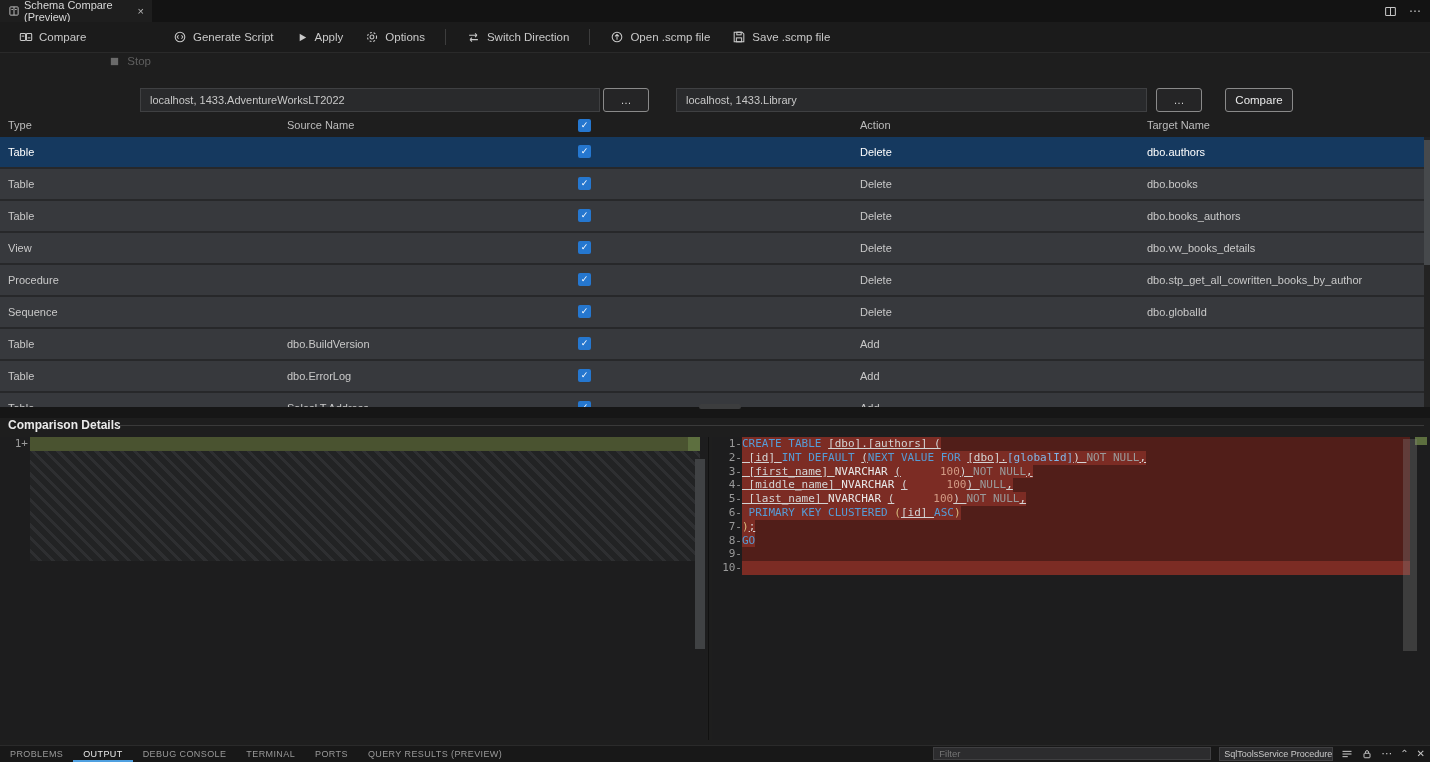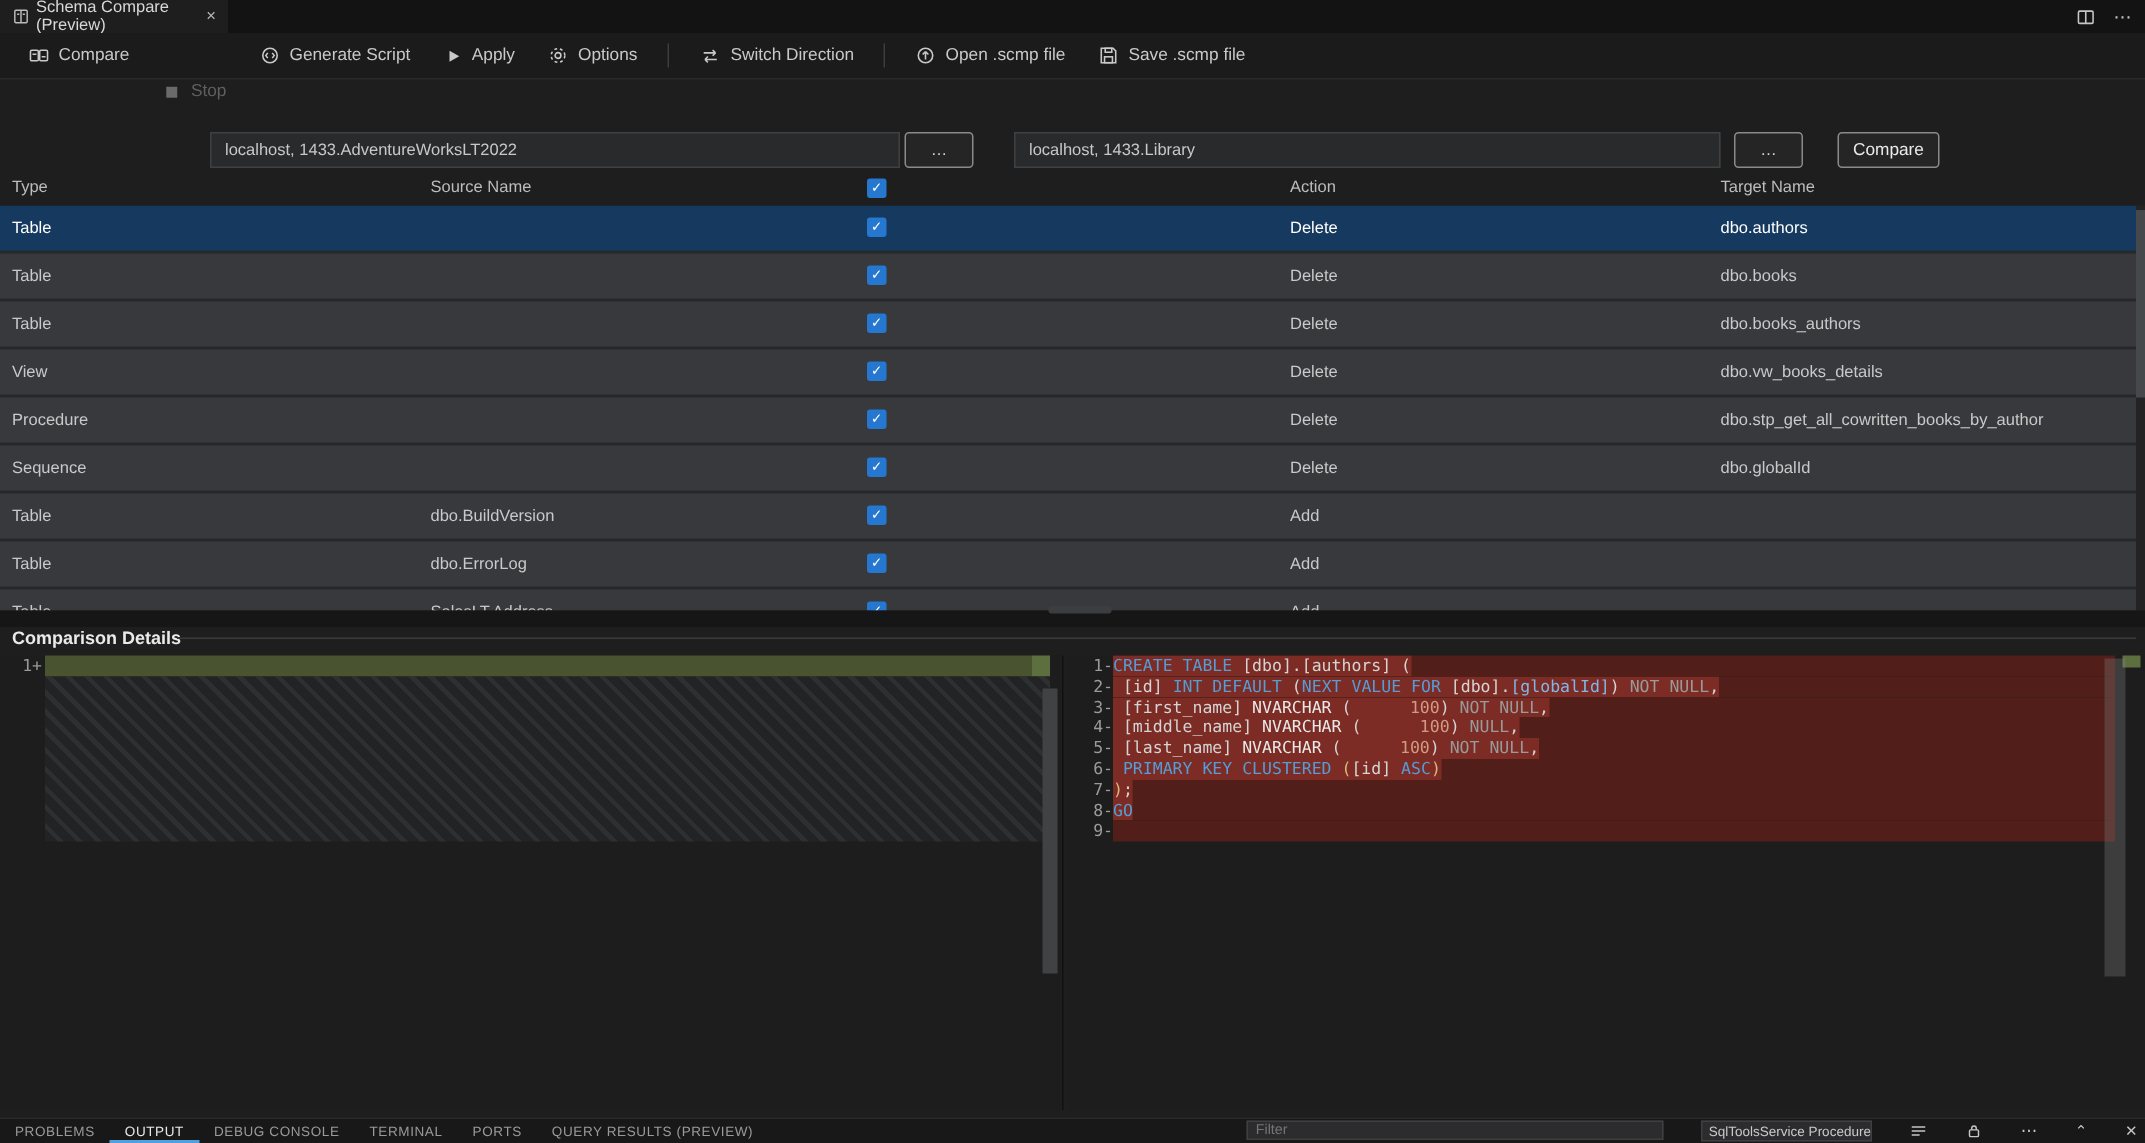--- a/index.html
+++ b/index.html
@@ -73,35 +73,35 @@
       background:repeating-linear-gradient(45deg,#222324 0px,#222324 6px,#2e2f31 6px,#2e2f31 9px); }
   .ed-left .vscroll { position:absolute; left:695px; top:22px; width:10px; height:190px; background:#404244; cursor:pointer; }
 
   
   .cl { display:flex; height:13.8px; line-height:13.8px; white-space:pre; }
   .cl .g { width:30px; flex:none; text-align:right; color:#9a9a9a; }
   .cl .body { width:668px; flex:none; background:#511e19; overflow:hidden; }
   .run { background:#7c2c24; display:inline-block; height:13.8px; }
   .run.full { display:block; width:100%; }
   .s-kw   { color:#569cd6; }
-  .s-id   { color:#d4d4d4; }
+  .s-id   { color:#d4d4d4;text-decoration:underline; }
   .s-type { color:#e8e8e8; }
   .s-dim  { color:#9a9a9a; }
   .s-num  { color:#d29a84;margin-left:39px; }
   .s-gold { color:#d7ba7d; }
   .s-ref  { color:#80b6e8; }
   .ed-right .ov-green { position:absolute; right:3px; top:0; width:12px; height:8px; background:#5d6f3f; }
   .ed-right .vscroll { position:absolute; right:13px; top:2px; width:14px; height:212px; background:rgba(135,135,135,0.30); cursor:pointer; }
 
   
   .panelbar { position:absolute; left:0; right:0; top:745px; height:17px; background:#181818;
               border-top:1px solid #2a2a2a; display:flex; align-items:center; font-size:9px; letter-spacing:0.4px; color:#9a9a9a; }
   .ptab { padding:0 10px; height:16px; line-height:16px; cursor:pointer; white-space:nowrap; }
   .ptab.active { color:#e8e8e8; border-bottom:2px solid #4fa0e0; }
-  .panel-right { position:absolute; right:5px; top:746px; height:15px; display:flex; align-items:center; gap:25px; }
+  .panel-right { position:absolute; right:5px; top:746px; height:15px; display:flex; align-items:center; gap:8px; }
   .filter-input { width:278px; height:13px; background:#2c2c2e; border:1px solid #3f3f41; font-size:9.5px;
                   color:#bbbbbb; padding:0 5px; font-family:"Liberation Sans",sans-serif; }
   .channel-dd { width:114px; height:14px; background:#2c2c2e; border:1px solid #3f3f41; display:flex;
                 align-items:center; justify-content:space-between; padding:0 4px; font-size:9px; color:#c9c9c9;
                 cursor:pointer; white-space:nowrap; overflow:hidden; }
   .p-icon { color:#c5c5c5; font-size:11px; cursor:pointer; display:flex; align-items:center; }
 </style>
 </head>
 <body>
 
@@ -296,20 +296,21 @@
   <div class="vscroll"></div>
 <div class="cl"><span class="g">1-</span><span class="body"><span class="run"><span class="s-kw">CREATE TABLE </span><span class="s-id">[dbo].[authors] (</span></span></span></div>
     <div class="cl"><span class="g">2-</span><span class="body"><span class="run"><span class="s-id"> [id] </span><span class="s-kw">INT DEFAULT </span><span class="s-id">(</span><span class="s-kw">NEXT VALUE FOR </span><span class="s-id">[dbo].</span><span class="s-ref">[globalId]</span><span class="s-id">) </span><span class="s-dim">NOT NULL</span><span class="s-id">,</span></span></span></div>
     <div class="cl"><span class="g">3-</span><span class="body"><span class="run"><span class="s-id"> [first_name] </span><span class="s-type">NVARCHAR </span><span class="s-id">(</span><span class="s-num">100</span><span class="s-id">) </span><span class="s-dim">NOT NULL</span><span class="s-id">,</span></span></span></div>
     <div class="cl"><span class="g">4-</span><span class="body"><span class="run"><span class="s-id"> [middle_name] </span><span class="s-type">NVARCHAR </span><span class="s-id">(</span><span class="s-num">100</span><span class="s-id">) </span><span class="s-dim">NULL</span><span class="s-id">,</span></span></span></div>
     <div class="cl"><span class="g">5-</span><span class="body"><span class="run"><span class="s-id"> [last_name] </span><span class="s-type">NVARCHAR </span><span class="s-id">(</span><span class="s-num">100</span><span class="s-id">) </span><span class="s-dim">NOT NULL</span><span class="s-id">,</span></span></span></div>
     <div class="cl"><span class="g">6-</span><span class="body"><span class="run"><span class="s-kw"> PRIMARY KEY CLUSTERED </span><span class="s-gold">(</span><span class="s-id">[id] </span><span class="s-kw">ASC</span><span class="s-gold">)</span></span></span></div>
     <div class="cl"><span class="g">7-</span><span class="body"><span class="run"><span class="s-gold">)</span><span class="s-id">;</span></span></span></div>
     <div class="cl"><span class="g">8-</span><span class="body"><span class="run"><span class="s-kw">GO</span></span></span></div>
     <div class="cl"><span class="g">9-</span><span class="body"></span></div>
+    <div class="cl"><span class="g">10-</span><span class="body"><span class="run full"></span></span></div>
   </div>
 
 <div class="panelbar">
   <span class="ptab">PROBLEMS</span>
   <span class="ptab active">OUTPUT</span>
   <span class="ptab">DEBUG CONSOLE</span>
   <span class="ptab">TERMINAL</span>
   <span class="ptab">PORTS</span>
   <span class="ptab">QUERY RESULTS (PREVIEW)</span>
 </div>

